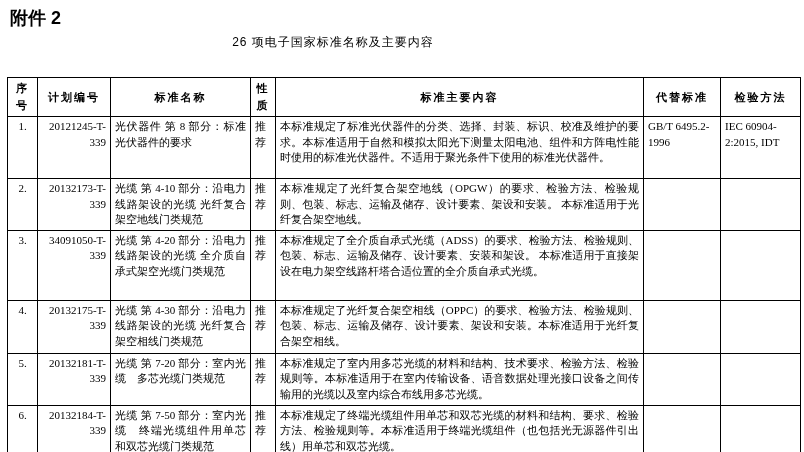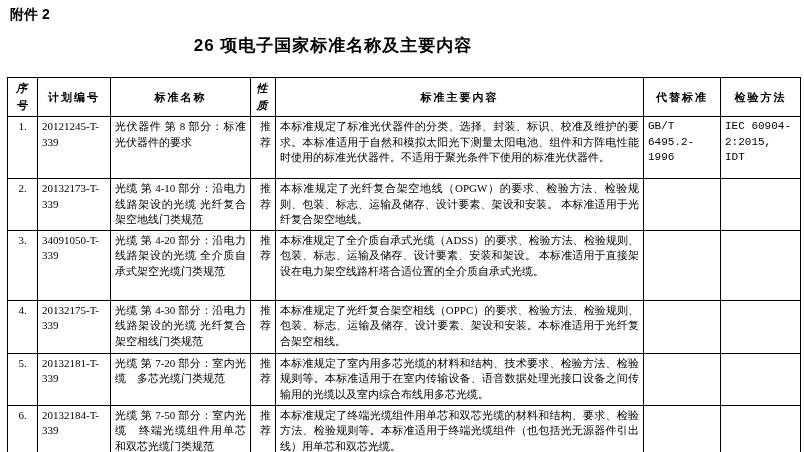--- a/index.html
+++ b/index.html
@@ -11,31 +11,31 @@
   .page {
     position: relative;
     width: 804px;
     height: 452px;
     background: #fff;
     overflow: hidden;
   }
   .attachment {
     position: absolute;
     left: 10px; top: 6px;
-    font-size: 14px;
+    font-size: 18px;
     font-weight: bold;
     font-family: "Liberation Sans", sans-serif;
   }
   .doc-title {
     position: absolute;
     left: 0; top: 34px;
     width: 666px;
     text-align: center;
-    font-size: 17px;
-    font-weight: bold;
+    font-size: 12px;
+    font-weight: normal;
     letter-spacing: 1px;
     font-family: "Liberation Sans", sans-serif;
   }
   table.std-table {
     position: absolute;
     left: 7px; top: 77px;
     width: 793px;
     border-collapse: collapse;
     table-layout: fixed;
     font-family: "Liberation Serif", serif;
@@ -56,28 +56,27 @@
     text-align: center;
     vertical-align: middle;
     letter-spacing: 2px;
     padding: 2px 2px;
     line-height: 17px;
   }
   th.stack {
     letter-spacing: 0;
     word-break: break-all;
     padding: 2px 7px;
-    font-style: italic;
   }
   td.c-no { text-align: center; padding: 3px 1px; }
-  td.c-plan { padding: 3px 4px; }
+  td.c-plan { padding: 3px 4px; text-align: right; }
   td.c-name { text-align: justify; padding: 3px 5px; }
-  td.c-nature { word-break: break-all; text-align: right; padding: 3px 6px; }
+  td.c-nature { word-break: break-all; text-align: left; padding: 3px 6px; }
   td.c-content { text-align: justify; padding: 3px 5px; margin-left: 16px; }
-  td.c-replaces, td.c-adoption { padding: 3px 5px; font-family: Liberation Mono, monospace; }
+  td.c-replaces, td.c-adoption { padding: 3px 5px; }
   tr.hdr { height: 39px; }
   tr.r1 { height: 62px; }
   tr.r2 { height: 47px; }
   tr.r3 { height: 70px; }
   tr.r4 { height: 53px; }
   tr.r5 { height: 52px; }
   tr.r6 { height: 51px; }
 </style>
 </head>
 <body>

